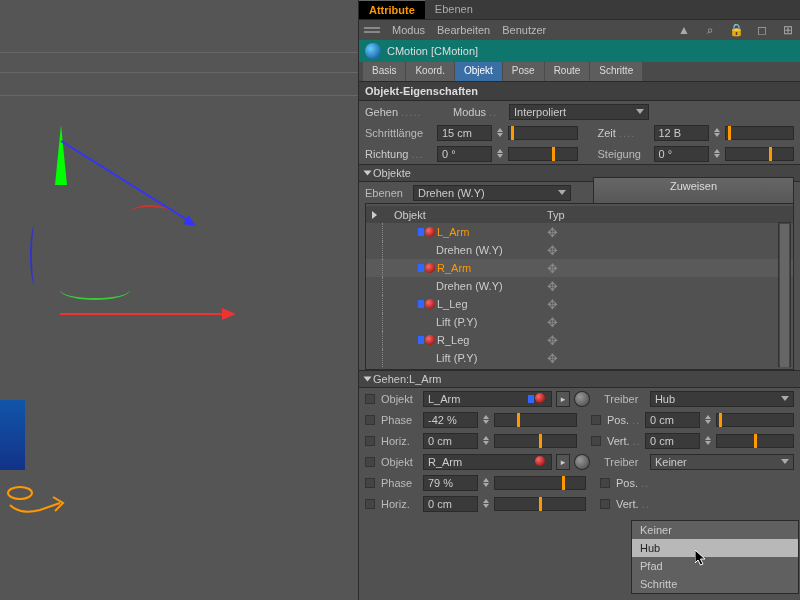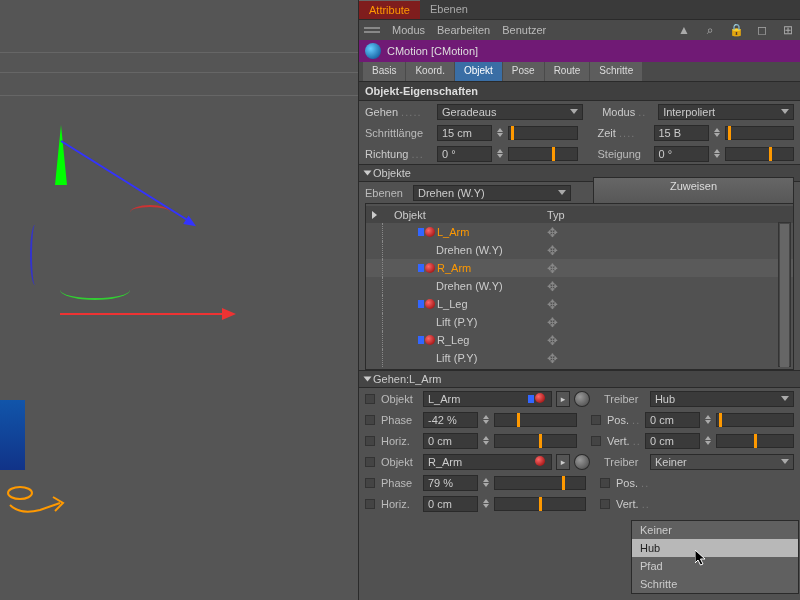--- a/index.html
+++ b/index.html
@@ -19,29 +19,29 @@
 .arc-blue { position: absolute; left: 30px; top: 225px; width: 10px; height: 60px; border-left: 2px solid #33c; border-radius: 50% 0 0 50%; }
 
 .blue-box { position: absolute; left: 0; top: 400px; width: 25px; height: 70px; background: linear-gradient(#15a, #138); }
 .orange-arrow { position: absolute; left: 5px; top: 475px; width: 70px; height: 50px; }
 .orange-arrow svg { stroke: #f90; fill: none; stroke-width: 2; }
 
 .panel { position: absolute; left: 358px; top: 0; width: 442px; height: 600px; background: #515151; border-left: 1px solid #2a2a2a; }
 
 .tabs-top { display: flex; background: #3a3a3a; height: 20px; border-bottom: 1px solid #2a2a2a; }
 .tab-top { padding: 3px 10px; background: #3a3a3a; color: #aaa; cursor: pointer; }
-.tab-top.active { background: #7f1d1d; color: #f90; border-top: 1px solid #666; }
+.tab-top.active { background: #000000; color: #f90; border-top: 1px solid #666; font-weight: bold; }
 
 .menubar { display: flex; align-items: center; background: #4a4a4a; height: 20px; padding: 0 5px; gap: 12px; }
 .menubar span { color: #bbb; cursor: pointer; }
 .menubar .menu-icon { width: 16px; height: 6px; background: linear-gradient(#888 0, #888 2px, transparent 2px, transparent 4px, #888 4px); }
 .menubar .spacer { flex: 1; }
 .menubar .icon-btn { width: 14px; height: 14px; color: #aaa; cursor: pointer; font-size: 12px; text-align: center; }
 
-.obj-header { display: flex; align-items: center; background: #701a75; height: 22px; padding: 0 6px; gap: 6px; }
+.obj-header { display: flex; align-items: center; background: #0f766e; height: 22px; padding: 0 6px; gap: 6px; }
 .obj-icon { width: 16px; height: 16px; background: radial-gradient(circle at 35% 35%, #6cf, #048); border-radius: 50%; }
 .obj-header span { color: #ddd; }
 
 .tabs-obj { display: flex; background: #4a4a4a; height: 19px; padding-left: 4px; gap: 1px; }
 .tab-obj { padding: 3px 9px; background: #5d5d5d; color: #ddd; cursor: pointer; font-size: 10px; }
 .tab-obj.active { background: #3a6ea5; color: #fff; }
 
 .section-header { background: #3f3f3f; padding: 3px 6px; color: #ddd; font-weight: bold; font-size: 11px; border-top: 1px solid #2a2a2a; border-bottom: 1px solid #2a2a2a; }
 .section-header.sub { background: #454545; padding: 2px 6px; font-weight: normal; }
 .collapse-arrow { display: inline-block; width: 0; height: 0; border-top: 4px solid transparent; border-bottom: 4px solid transparent; border-left: 5px solid #ccc; transform: rotate(90deg); margin-right: 3px; }
@@ -146,45 +146,41 @@
     <div class="tab-obj active">Objekt</div>
     <div class="tab-obj">Pose</div>
     <div class="tab-obj">Route</div>
     <div class="tab-obj">Schritte</div>
   </div>
 
   <div class="section-header">Objekt-Eigenschaften</div>
 
   <div class="prop-row">
     <span class="prop-label"><span>Gehen</span> <span class="dots">. . . . .</span></span>
-    <div class="field dropdown">
-        <span>Geradeaus</span>
-        <div class="dd-arrow"></div>
-      </div>
     <span style="width:12px"></span>
     <span class="prop-label" style="min-width:52px"><span>Modus</span> <span class="dots">. .</span></span>
     <div class="field dropdown" style="width:140px">
         <span>Interpoliert</span>
         <div class="dd-arrow"></div>
       </div>
   </div>
 
   <div class="prop-row">
     <span class="prop-label">Schrittlänge</span>
     <div class="field num">
         <span>15 cm</span>
       </div>
     <div class="spin"></div>
     <div class="slider">
         <div class="slider-handle" style="left:2px"></div>
       </div>
     <span style="width:12px"></span>
     <span class="prop-label" style="min-width:52px"><span>Zeit</span> <span class="dots">. . . .</span></span>
     <div class="field num">
-        <span>15 B</span>
+        <span>12 B</span>
       </div>
     <div class="spin"></div>
     <div class="slider">
         <div class="slider-handle" style="left:2px"></div>
       </div>
   </div>
 
   <div class="prop-row">
     <span class="prop-label"><span>Richtung</span> <span class="dots">. . .</span></span>
     <div class="field num">

